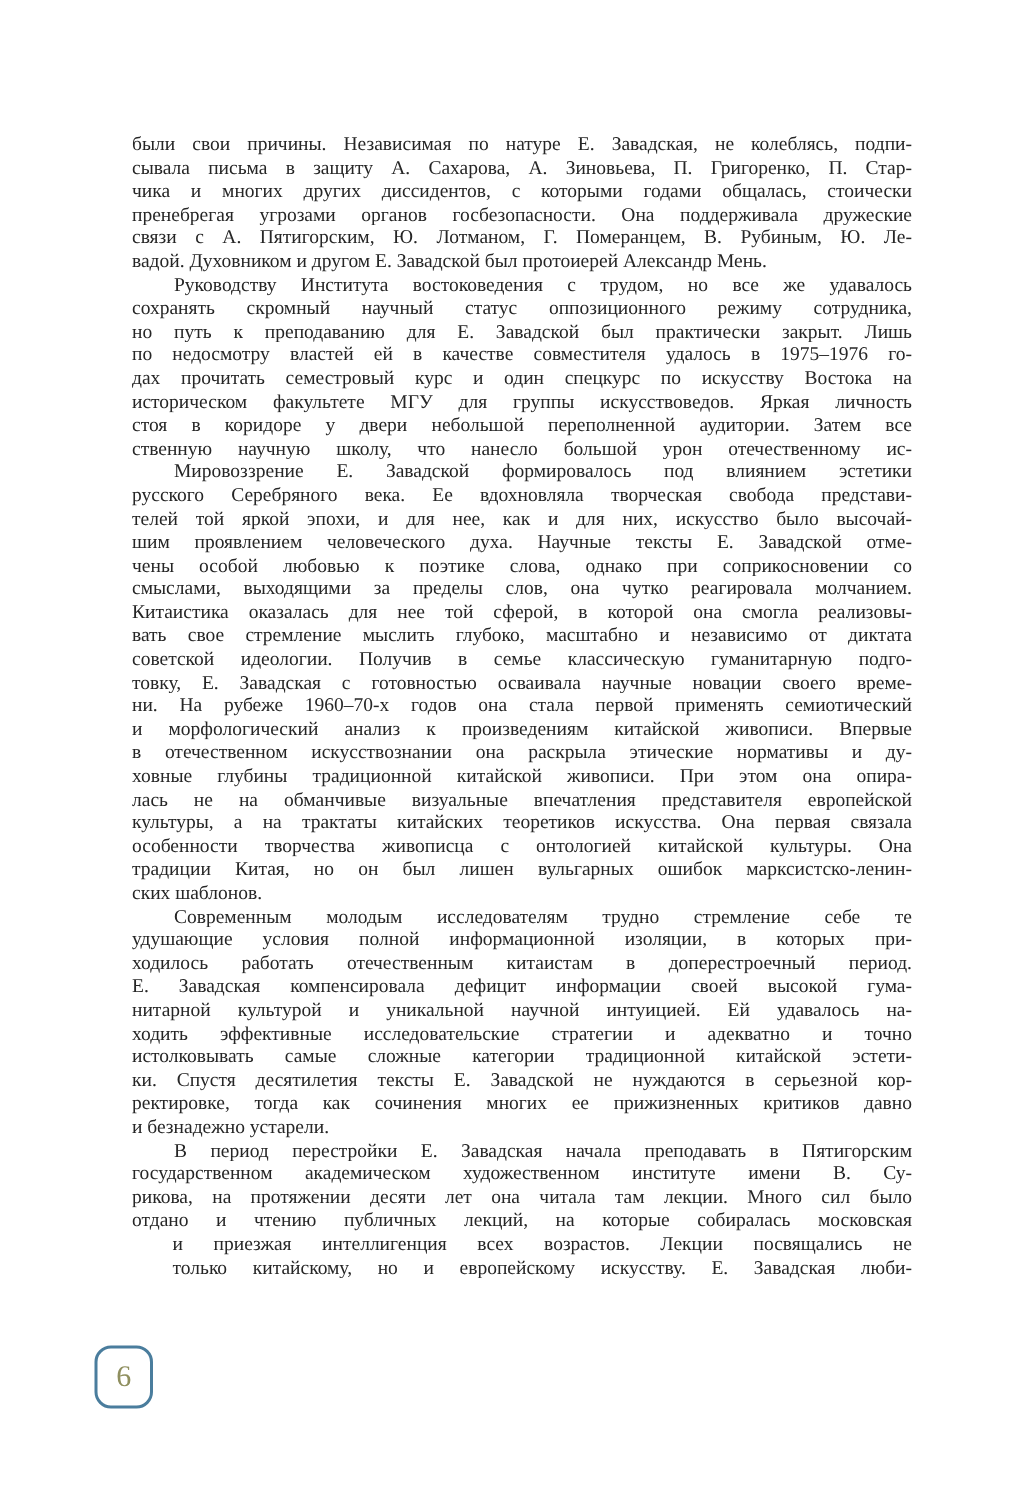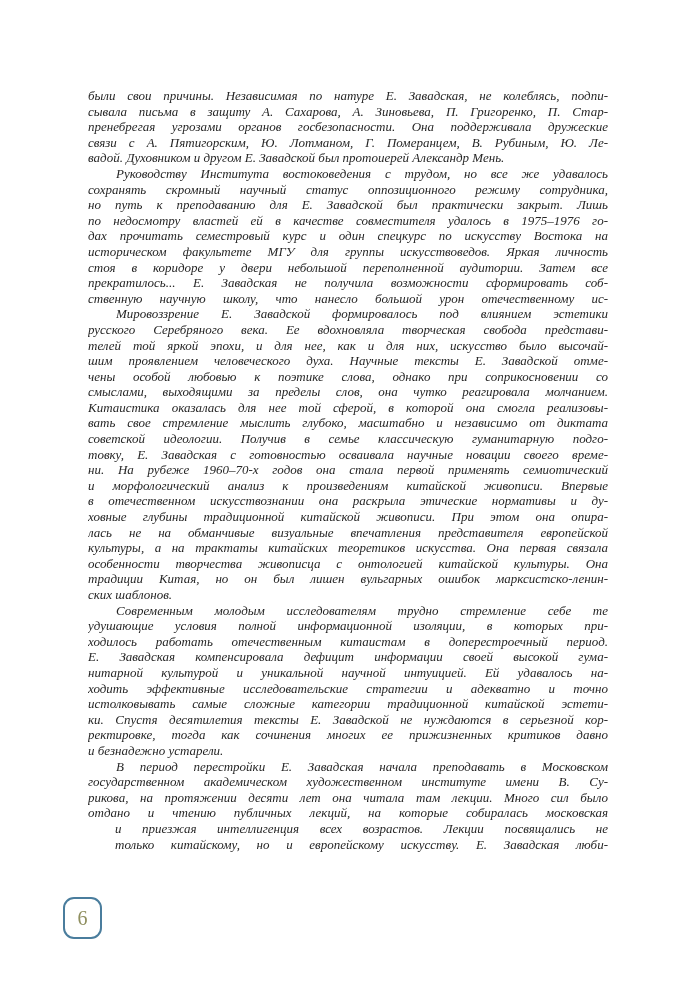--- a/index.html
+++ b/index.html
@@ -46,39 +46,39 @@
     display: flex; align-items: center; justify-content: center;
     font-size: 20px;
     color: #8f8f5f;
   }
 </style>
 </head>
 <body style="background: rgb(255, 255, 255);">
 
 <div class="page">
 
-  <div class="textblock" style="color: rgb(38, 38, 38); font-style: italic;">
+  <div class="textblock" style="color: rgb(38, 38, 38);">
 
     <div class="para">
       <div class="ln">были свои причины. Независимая по натуре Е. Завадская, не колеблясь, подпи-</div>
       <div class="ln">сывала письма в защиту А. Сахарова, А. Зиновьева, П. Григоренко, П. Стар-</div>
+      <div class="ln">чика и многих других диссидентов, с которыми годами общалась, стоически</div>
       <div class="ln">пренебрегая угрозами органов госбезопасности. Она поддерживала дружеские</div>
       <div class="ln">связи с А. Пятигорским, Ю. Лотманом, Г. Померанцем, В. Рубиным, Ю. Ле-</div>
       <div class="ln end">вадой. Духовником и другом Е. Завадской был протоиерей Александр Мень.</div>
     </div>
 
     <div class="para">
       <div class="ln ind">Руководству Института востоковедения с трудом, но все же удавалось</div>
       <div class="ln">сохранять скромный научный статус оппозиционного режиму сотрудника,</div>
       <div class="ln">но путь к преподаванию для Е. Завадской был практически закрыт. Лишь</div>
       <div class="ln">по недосмотру властей ей в качестве совместителя удалось в 1975–1976 го-</div>
       <div class="ln">дах прочитать семестровый курс и один спецкурс по искусству Востока на</div>
       <div class="ln">историческом факультете МГУ для группы искусствоведов. Яркая личность</div>
       <div class="ln">стоя в коридоре у двери небольшой переполненной аудитории. Затем все</div>
-      <div class="ln">прекратилось... Е. Завадская не получила возможности сформировать соб-</div>
       <div class="ln">ственную научную школу, что нанесло большой урон отечественному ис-</div>
     </div>
 
     <div class="para">
       <div class="ln ind">Мировоззрение Е. Завадской формировалось под влиянием эстетики</div>
       <div class="ln">русского Серебряного века. Ее вдохновляла творческая свобода представи-</div>
       <div class="ln">телей той яркой эпохи, и для нее, как и для них, искусство было высочай-</div>
       <div class="ln">шим проявлением человеческого духа. Научные тексты Е. Завадской отме-</div>
       <div class="ln">чены особой любовью к поэтике слова, однако при соприкосновении со</div>
       <div class="ln">смыслами, выходящими за пределы слов, она чутко реагировала молчанием.</div>
@@ -104,21 +104,21 @@
       <div class="ln">Е. Завадская компенсировала дефицит информации своей высокой гума-</div>
       <div class="ln">нитарной культурой и уникальной научной интуицией. Ей удавалось на-</div>
       <div class="ln">ходить эффективные исследовательские стратегии и адекватно и точно</div>
       <div class="ln">истолковывать самые сложные категории традиционной китайской эстети-</div>
       <div class="ln">ки. Спустя десятилетия тексты Е. Завадской не нуждаются в серьезной кор-</div>
       <div class="ln">ректировке, тогда как сочинения многих ее прижизненных критиков давно</div>
       <div class="ln end">и безнадежно устарели.</div>
     </div>
 
     <div class="para">
-      <div class="ln ind">В период перестройки Е. Завадская начала преподавать в Московском</div>
+      <div class="ln ind">В период перестройки Е. Завадская начала преподавать в Пятигорским</div>
       <div class="ln">государственном академическом художественном институте имени В. Су-</div>
       <div class="ln">рикова, на протяжении десяти лет она читала там лекции. Много сил было</div>
       <div class="ln">отдано и чтению публичных лекций, на которые собиралась московская</div>
       <div class="ln wrap">и приезжая интеллигенция всех возрастов. Лекции посвящались не</div>
       <div class="ln wrap">только китайскому, но и европейскому искусству. Е. Завадская люби-</div>
     </div>
 
   </div>
 
   <div class="pagebox" style="border-color: rgb(74, 125, 157); color: rgb(143, 143, 95);">

